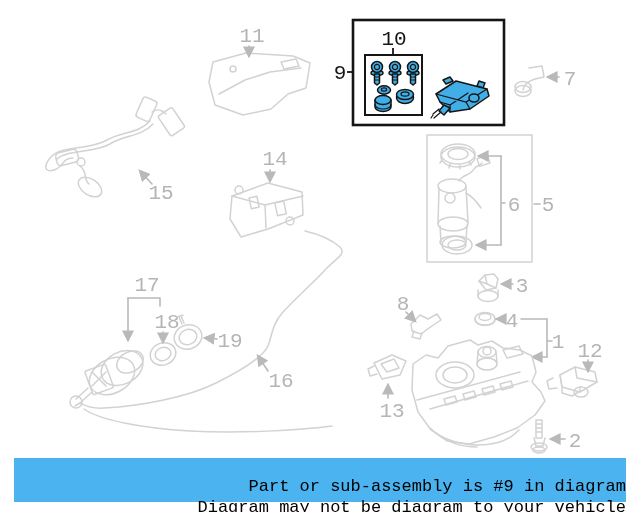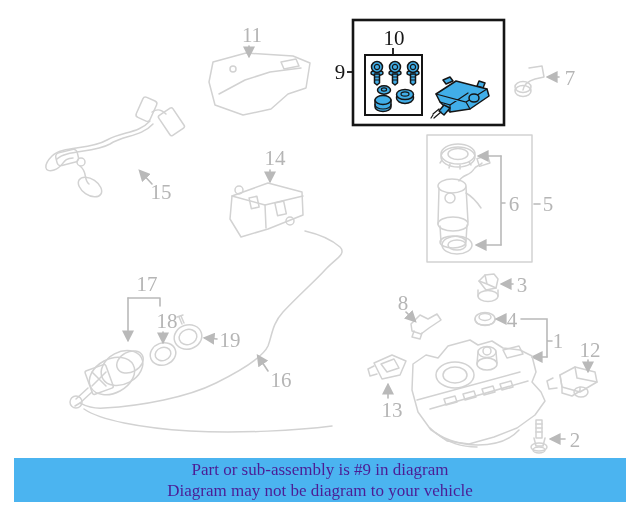--- a/index.html
+++ b/index.html
@@ -1,36 +1,36 @@
 <!DOCTYPE html>
 <html><head>
 <meta charset="utf-8">
 <style>
   html,body{margin:0;padding:0;background:#ffffff;}
   .stage{
     position:relative;width:640px;height:512px;background:#ffffff;overflow:hidden;
-    font-family:Liberation Serif, serif;
+    font-family:Liberation Mono, monospace;
   }
   .stage svg{position:absolute;left:0;top:0;}
   
   .art{fill:none;stroke:#d2d2d2;stroke-width:1.5;stroke-linejoin:round;stroke-linecap:round;}
   .lead{fill:none;stroke:#b9b9b9;stroke-width:1.6;stroke-linecap:round;}
   .num{fill:#b5b5b5;font-size:21px;text-anchor:middle;}
   
   .blackbox{fill:#ffffff;stroke:#151515;stroke-width:2.6;}
   .blackbox-inner{fill:#ffffff;stroke:#151515;stroke-width:2;}
   .bnum{fill:#151515;font-size:21px;text-anchor:middle;}
   .blead{fill:none;stroke:#151515;stroke-width:1.8;}
   .hl{fill:#41aee8;stroke:#151515;stroke-width:1.5;stroke-linejoin:round;}
   .hl-line{fill:none;stroke:#151515;stroke-width:1.2;stroke-linecap:round;}
   
   .banner{
     position:absolute;left:14px;top:458px;width:612px;height:44px;
-    background:#4bb4f0;color:#4c1d95;text-align:center;
-    font-size:17px;line-height:21px;padding-top:1px;box-sizing:border-box;
+    background:#4bb4f0;color:#000000;text-align:right;
+    font-size:17px;line-height:21px;padding-top:18px;box-sizing:border-box;
   }
 </style>
 </head>
 <body>
 
 <div class="stage">
 <svg width="640" height="512" viewBox="0 0 640 512">
   <defs>
     <marker id="arr" viewBox="0 0 10 10" refX="8" refY="5" markerWidth="7.5" markerHeight="7.5" orient="auto-start-reverse">
       <path d="M0,0 L10,5 L0,10 z" fill="#b9b9b9"></path>

